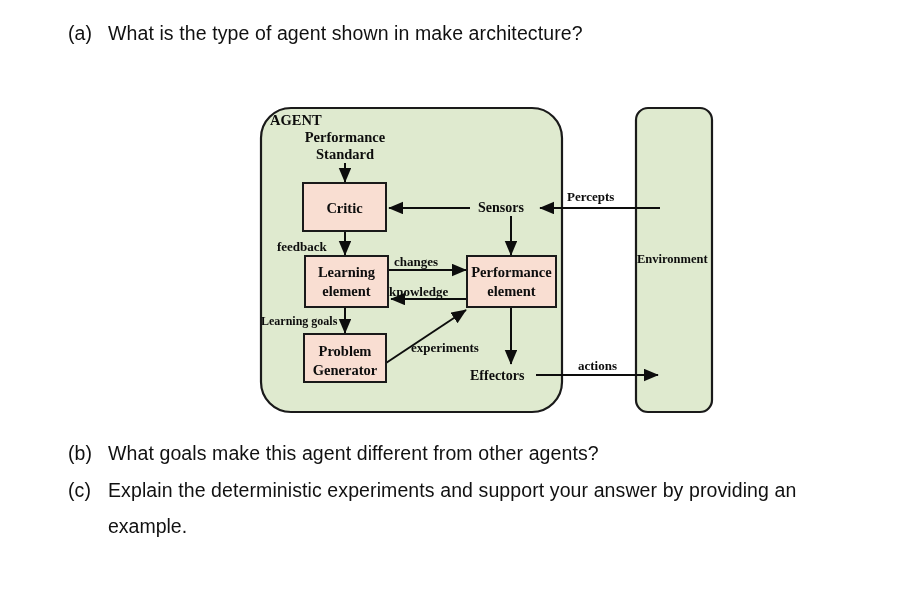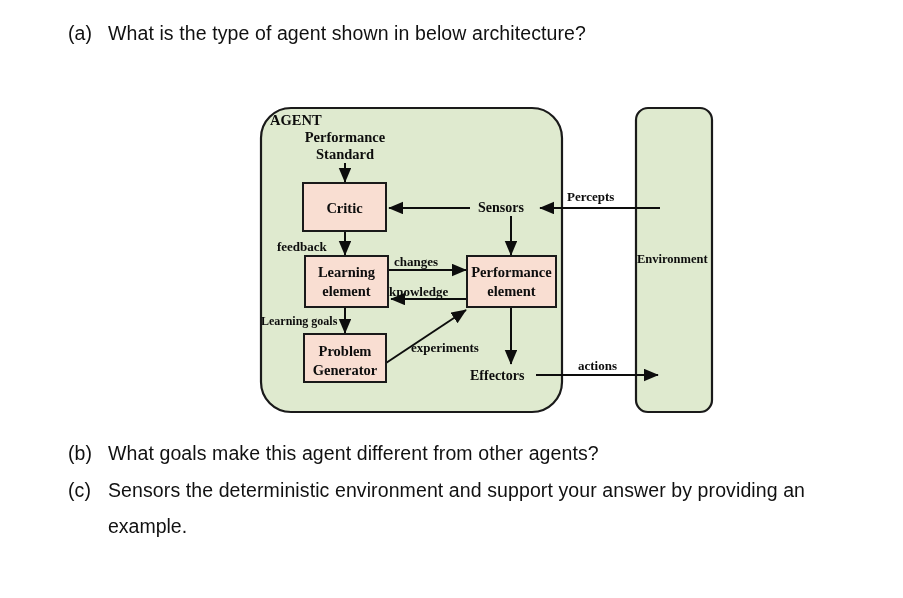--- a/index.html
+++ b/index.html
@@ -89,21 +89,21 @@
     stroke: #0d0d0d;
     stroke-width: 2;
     fill: none;
   }
 </style>
 </head>
 <body>
 
 <div class="qline" id="q-a">
   <span class="qmark">(a)</span>
-  <span class="qtext">What is the type of agent shown in below architecture?</span>
+  <span class="qtext">What is the type of agent shown in make architecture?</span>
 </div>
 
 <div id="diagram">
 <svg width="903" height="598" viewBox="0 0 903 598" xmlns="http://www.w3.org/2000/svg">
   <defs>
     <marker id="arrow" markerWidth="9" markerHeight="9" refX="7.2" refY="3.2" orient="auto" markerUnits="strokeWidth">
       <path d="M0,0 L7.6,3.2 L0,6.4 z" fill="#0d0d0d"></path>
     </marker>
   </defs>
 
@@ -179,15 +179,15 @@
 </svg>
 </div>
 
 <div class="qline" id="q-b">
   <span class="qmark">(b)</span>
   <span class="qtext">What goals make this agent different from other agents?</span>
 </div>
 
 <div class="qline" id="q-c">
   <span class="qmark">(c)</span>
-  <span class="qtext">Sensors the deterministic environment and support your answer by providing an</span>
+  <span class="qtext">Explain the deterministic experiments and support your answer by providing an</span>
 </div>
 <div class="qcont" id="q-c-cont">example.</div>
 
 </body></html>

